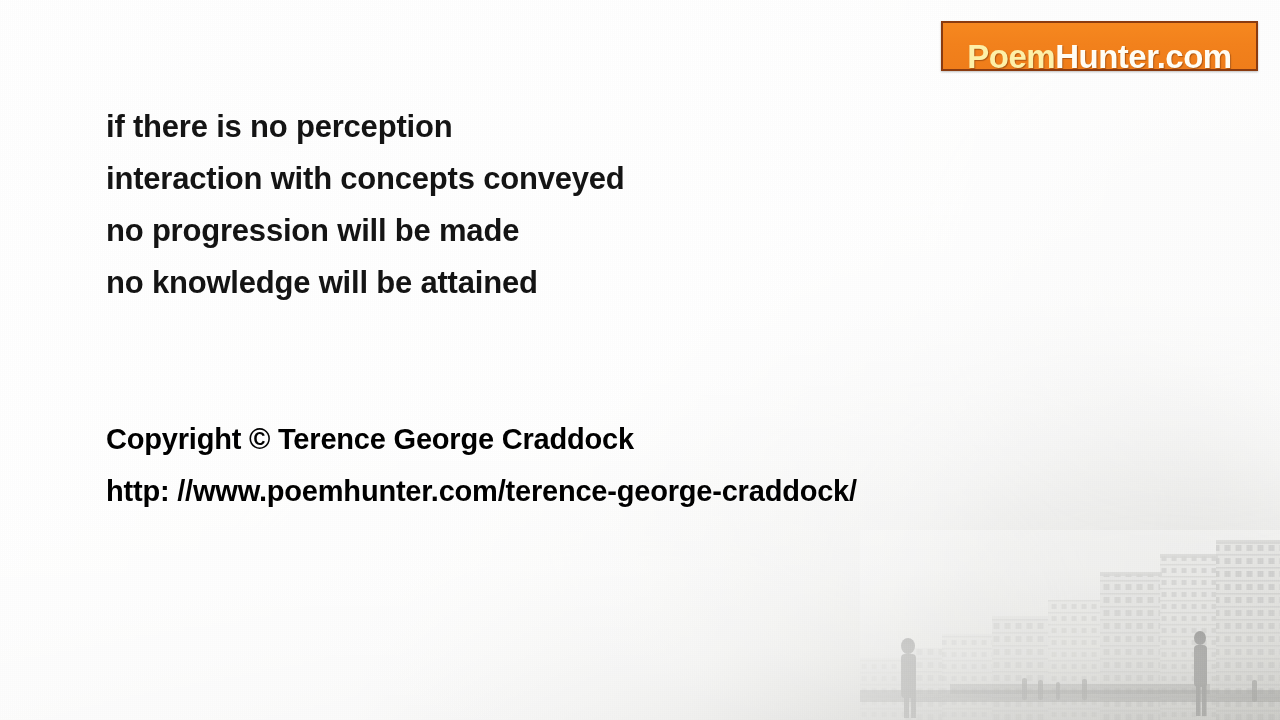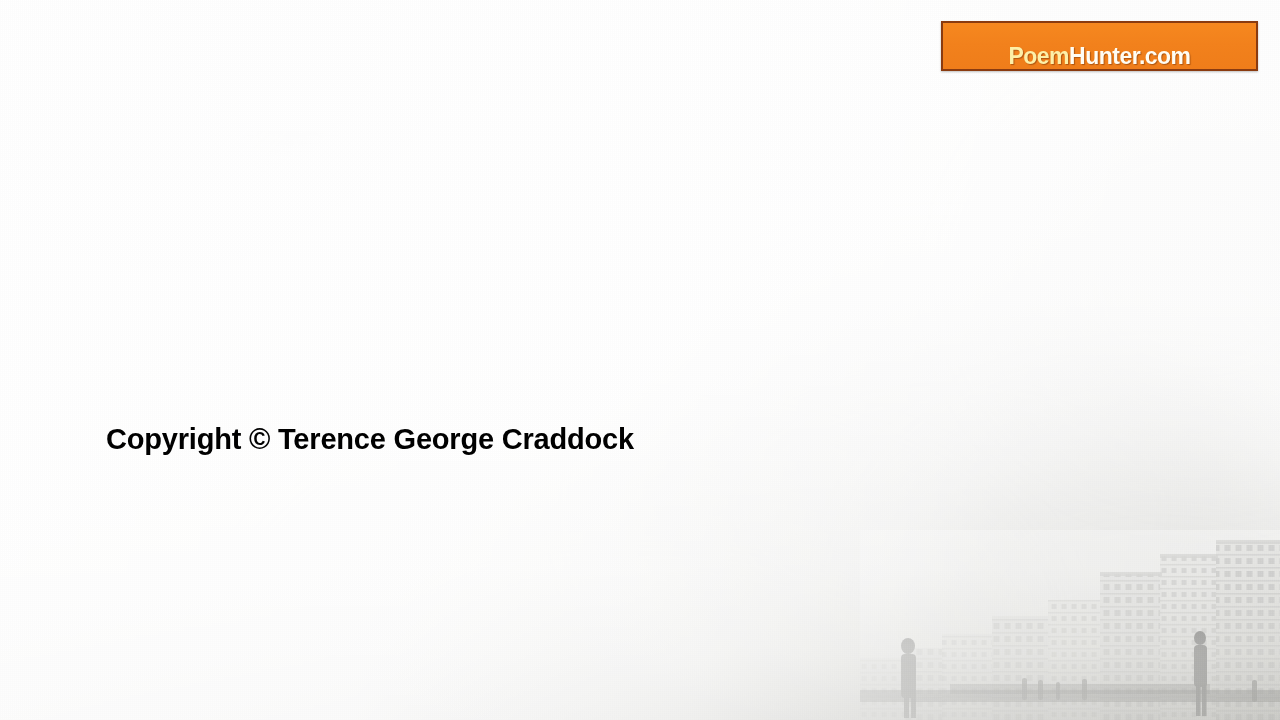--- a/index.html
+++ b/index.html
@@ -110,21 +110,21 @@
     border: 2px solid #8a3b10;
     background: linear-gradient(to bottom, #f6881f 0%, #f2811c 45%, #ef7d1a 100%);
     display: flex;
     align-items: center;
     justify-content: center;
     box-shadow: 0 1px 2px rgba(0,0,0,0.25);
   }
   .logo-text {
     font-family: "Liberation Sans", sans-serif;
     font-weight: 700;
-    font-size: 23px;
+    font-size: 33px;
     letter-spacing: -0.5px;
     line-height: 1;
     white-space: nowrap;
     text-shadow: 1px 1px 1px rgba(120,52,10,0.55);
     margin-top: 20px;
   }
   .logo-poem   { color: #fdf0a8; }
   .logo-hunter { color: #fffdf4; }
 
   
@@ -245,20 +245,27 @@
     <div class="fog-veil-2"></div>
     <div class="grain"></div>
   </div>
 
   <div class="logo-badge">
     <span class="logo-text"><span class="logo-poem">Poem</span><span class="logo-hunter">Hunter.com</span></span>
   </div>
 
   <div class="text-layer">
 
+    <div class="poem-block">
+      <div class="poem-line">if there is no perception</div>
+      <div class="poem-line">interaction with concepts conveyed</div>
+      <div class="poem-line">no progression will be made</div>
+      <div class="poem-line">no knowledge will be attained</div>
+    </div>
 
     <div class="credit-block">
       <div class="credit-line">Copyright © Terence George Craddock</div>
+      <div class="credit-line">http: //www.poemhunter.com/terence-george-craddock/</div>
     </div>
 
   </div>
 
 </div>
 
 </body></html>

